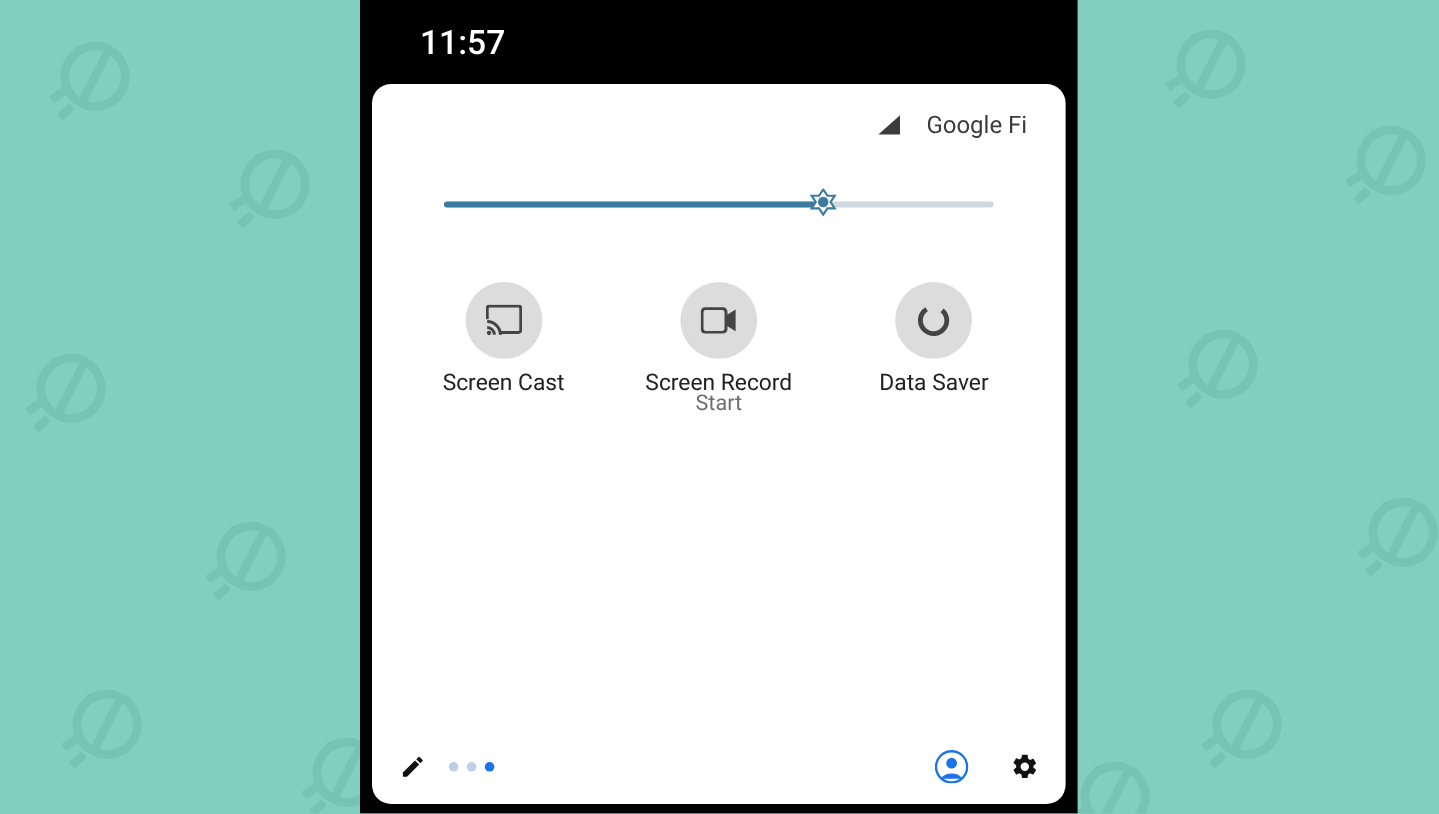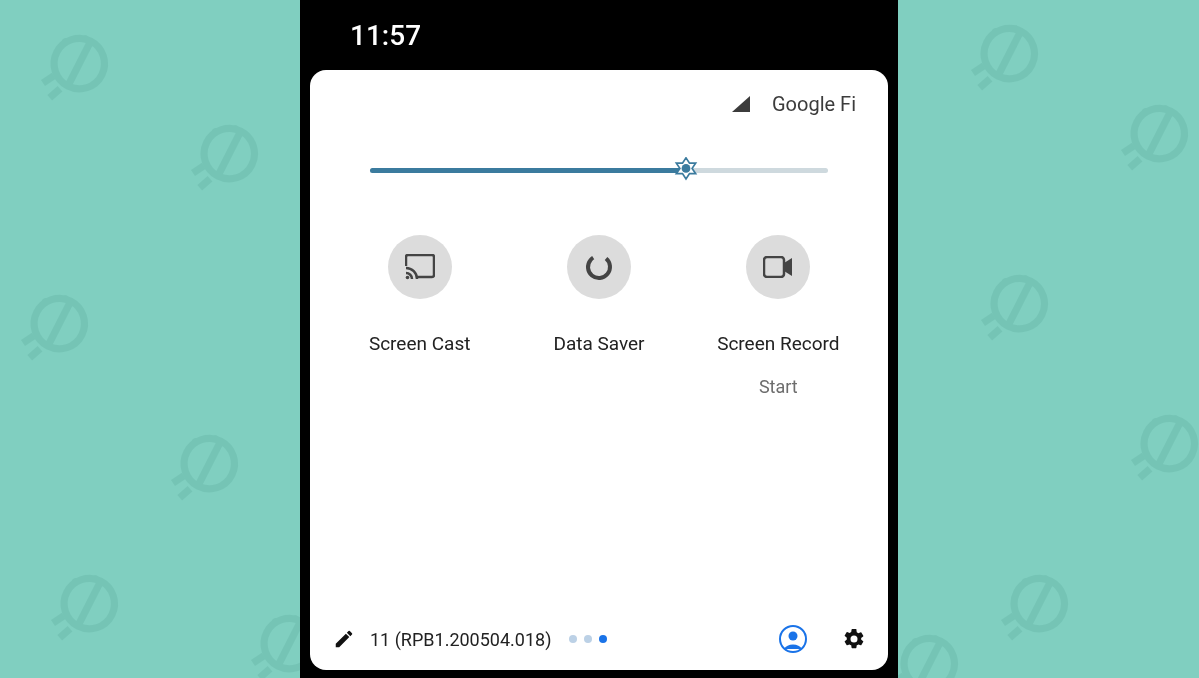--- a/index.html
+++ b/index.html
@@ -106,21 +106,21 @@
     .tiles-row {
       display: flex;
       justify-content: space-around;
       padding: 52px 20px 0 20px;
     }
     .tile {
       width: 180px;
       display: flex;
       flex-direction: column;
       align-items: center;
-      gap: 33px;
+      gap: 8px;
     }
     .tile-circle {
       width: 64px;
       height: 64px;
       border-radius: 50%;
       background: #dcdcdc;
       display: flex;
       align-items: center;
       justify-content: center;
     }
@@ -309,47 +309,46 @@
             <path d="M1 14 A11 11 0 0 1 12 25" fill="none" stroke="#444" stroke-width="2.5"></path>
             <path d="M1 19 A6 6 0 0 1 7 25" fill="none" stroke="#444" stroke-width="2.5"></path>
             <circle cx="2.5" cy="23.5" r="1.8" fill="#444"></circle>
           </svg>
         </div>
         <div class="tile-label">Screen Cast</div>
       </div>
 
       <div class="tile">
         <div class="tile-circle">
-          <svg width="30" height="30" viewBox="0 0 30 30">
-            <circle cx="15" cy="15" r="11" fill="none" stroke="#444" stroke-width="4" stroke-dasharray="55 14" transform="rotate(-50 15 15)"></circle>
-          </svg>
-        </div>
-        <div class="tile-label">Data Saver</div>
-      </div>
-
-      <div class="tile">
-        <div class="tile-circle">
           <svg width="30" height="22" viewBox="0 0 30 22">
             <rect x="1" y="1" width="20" height="20" rx="3" fill="none" stroke="#444" stroke-width="2.5"></rect>
             <path d="M21 7 L29 2 L29 20 L21 15 Z" fill="#444"></path>
           </svg>
         </div>
         <div class="tile-label">Screen Record</div>
         <div class="tile-sub">Start</div>
+      </div>
+
+      <div class="tile">
+        <div class="tile-circle">
+          <svg width="30" height="30" viewBox="0 0 30 30">
+            <circle cx="15" cy="15" r="11" fill="none" stroke="#444" stroke-width="4" stroke-dasharray="55 14" transform="rotate(-50 15 15)"></circle>
+          </svg>
+        </div>
+        <div class="tile-label">Data Saver</div>
       </div>
 
     </div>
 
     <div class="footer-row">
       <span class="edit-icon">
         <svg width="22" height="22" viewBox="0 0 24 24">
           <path d="M3 17.25V21h3.75L17.81 9.94l-3.75-3.75L3 17.25zM20.71 7.04a1 1 0 0 0 0-1.41l-2.34-2.34a1 1 0 0 0-1.41 0l-1.83 1.83 3.75 3.75 1.83-1.83z" fill="#111"></path>
         </svg>
       </span>
-      <span class="build-label">11 (RPB1.200504.018)</span>
       <div class="page-dots">
         <div class="dot"></div>
         <div class="dot"></div>
         <div class="dot active"></div>
       </div>
       <div class="spacer"></div>
       <span class="user-icon">
         <svg width="28" height="28" viewBox="0 0 28 28">
           <circle cx="14" cy="14" r="13" fill="none" stroke="#1a73e8" stroke-width="2"></circle>
           <circle cx="14" cy="11" r="4.5" fill="#1a73e8"></circle>

